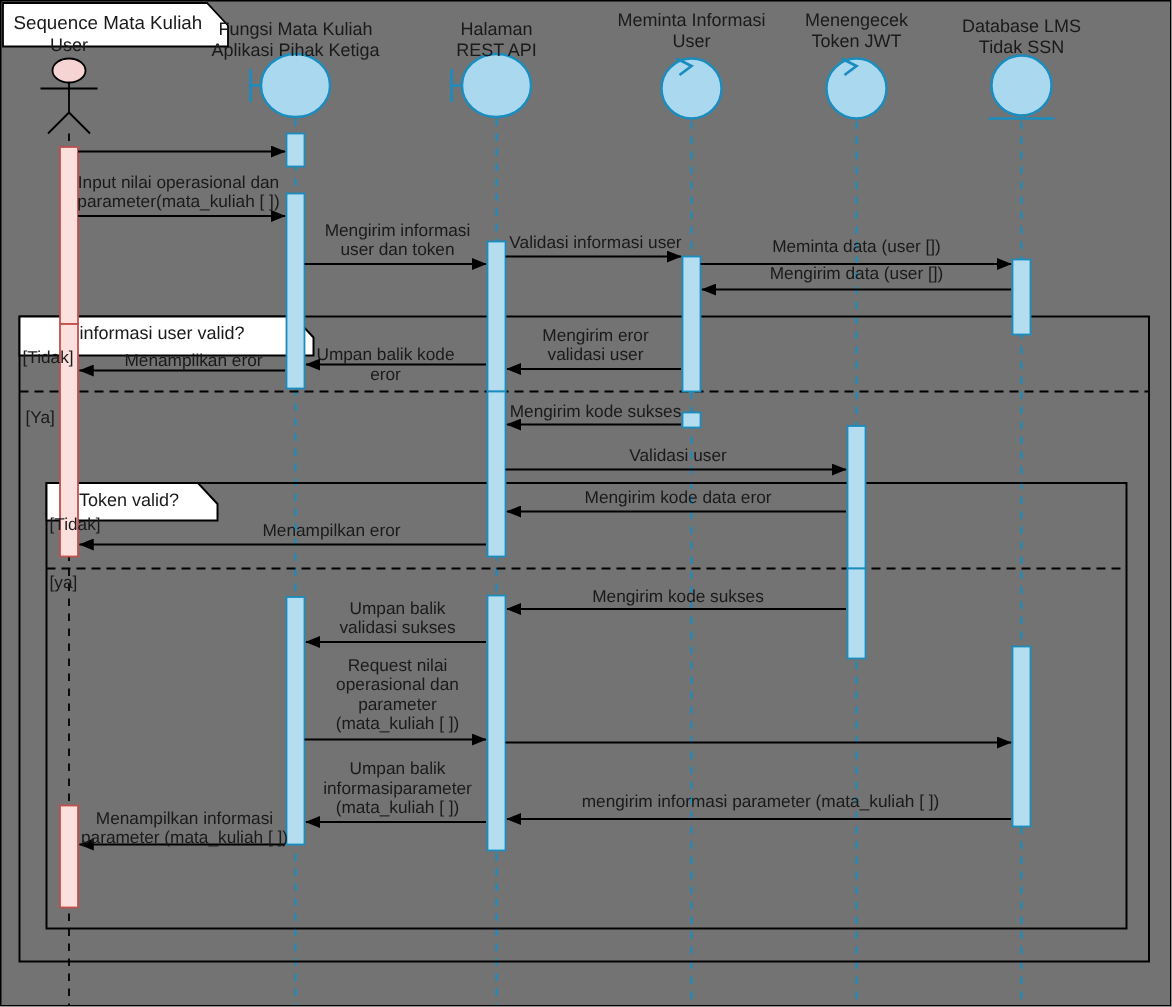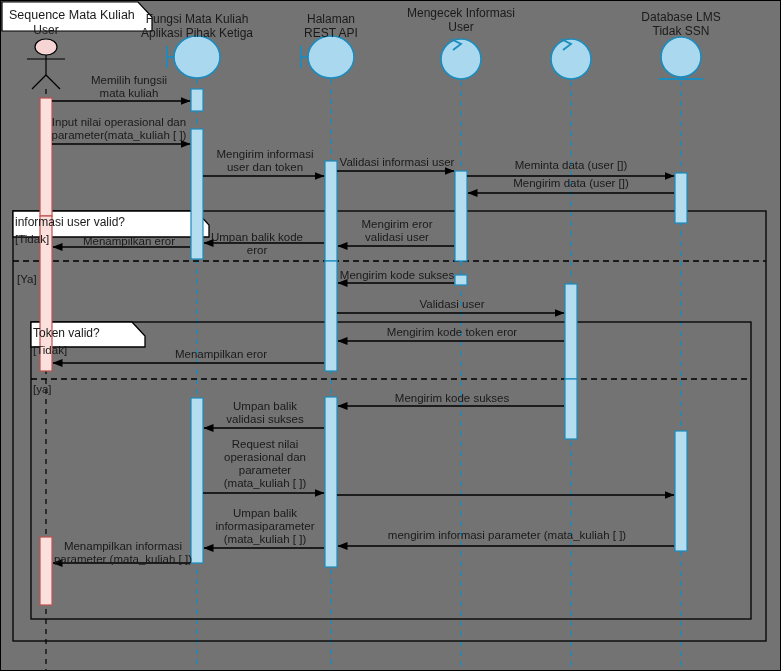--- a/index.html
+++ b/index.html
@@ -5,21 +5,21 @@
   html,body{margin:0;padding:0;background:#ffffff;}
   body{font-family:"Liberation Sans", sans-serif;}
   #stage{position:relative;width:781px;height:671px;overflow:hidden;background:#737373;
          border:1px solid #000;box-sizing:border-box;}
   #svg-layer{position:absolute;left:0;top:0;width:781px;height:671px;}
   .lbl{position:absolute;font-size:11.5px;color:#1a1a1a;line-height:13px;text-align:center;
        white-space:pre-line;}
   .head-lbl{position:absolute;font-size:12px;color:#1a1a1a;line-height:14px;text-align:center;
             white-space:pre-line;}
   .guard{position:absolute;font-size:11.5px;color:#1a1a1a;line-height:13px;text-align:left;}
-  .frame-lbl{position:absolute;font-size:12px;color:#1a1a1a;line-height:14px;}
+  .frame-lbl{position:absolute;font-size:12px;color:#1a1a1a;line-height:14px;text-align:center;}
   .title-lbl{position:absolute;font-size:12.5px;color:#1a1a1a;line-height:14px;}
 </style>
 </head>
 <body>
 
 <div id="stage">
 
   <svg id="svg-layer" xmlns="http://www.w3.org/2000/svg" viewBox="0 0 781 671">
     <defs>
       <marker id="arrowfull" markerWidth="10" markerHeight="8" refX="9.5" refY="4" orient="auto" markerUnits="userSpaceOnUse">
@@ -134,49 +134,49 @@
     </g>
   </svg>
 
   <div class="title-lbl" style="left:8px;top:7px;">Sequence Mata Kuliah</div>
 
   <div class="head-lbl" style="left:5px;top:22px;width:80px;">User</div>
   <div class="head-lbl" style="left:131px;top:11px;width:130px;">Fungsi Mata Kuliah
 Aplikasi Pihak Ketiga</div>
   <div class="head-lbl" style="left:280px;top:11px;width:100px;">Halaman
 REST API</div>
-  <div class="head-lbl" style="left:395px;top:5px;width:130px;">Mengecek Informasi
+  <div class="head-lbl" style="left:395px;top:5px;width:130px;">Meminta Informasi
 User</div>
+  <div class="head-lbl" style="left:517px;top:5px;width:106px;">Menengecek
+Token JWT</div>
   <div class="head-lbl" style="left:625px;top:9px;width:110px;">Database LMS
 Tidak SSN</div>
 
   <div class="frame-lbl" style="left:14px;top:214px;width:186px;">informasi user valid?</div>
   <div class="guard" style="left:14px;top:232px;">[Tidak]</div>
   <div class="guard" style="left:16px;top:272px;">[Ya]</div>
 
   <div class="frame-lbl" style="left:32px;top:325px;width:106px;">Token valid?</div>
   <div class="guard" style="left:32px;top:343px;">[Tidak]</div>
   <div class="guard" style="left:32px;top:382px;">[ya]</div>
 
-  <div class="lbl" style="left:73px;top:73px;width:110px;">Memilih fungsii
-mata kuliah</div>
   <div class="lbl" style="left:44px;top:115px;width:148px;">Input nilai operasional dan
 parameter(mata_kuliah [ ])</div>
   <div class="lbl" style="left:203px;top:147px;width:122px;">Mengirim informasi
 user dan token</div>
   <div class="lbl" style="left:337px;top:155px;width:118px;">Validasi informasi user</div>
   <div class="lbl" style="left:466px;top:158px;width:208px;">Meminta data (user [])</div>
   <div class="lbl" style="left:466px;top:176px;width:208px;">Mengirim data (user [])</div>
   <div class="lbl" style="left:338px;top:217px;width:116px;">Mengirim eror
 validasi user</div>
   <div class="lbl" style="left:203px;top:230px;width:106px;">Umpan balik kode eror</div>
   <div class="lbl" style="left:66px;top:234px;width:124px;">Menampilkan eror</div>
   <div class="lbl" style="left:337px;top:268px;width:118px;">Mengirim kode sukses</div>
   <div class="lbl" style="left:338px;top:297px;width:226px;">Validasi user</div>
-  <div class="lbl" style="left:338px;top:325px;width:226px;">Mengirim kode token eror</div>
+  <div class="lbl" style="left:338px;top:325px;width:226px;">Mengirim kode data eror</div>
   <div class="lbl" style="left:116px;top:347px;width:208px;">Menampilkan eror</div>
   <div class="lbl" style="left:338px;top:391px;width:226px;">Mengirim kode sukses</div>
   <div class="lbl" style="left:203px;top:399px;width:122px;">Umpan balik
 validasi sukses</div>
   <div class="lbl" style="left:203px;top:437px;width:122px;">Request nilai
 operasional dan
 parameter
 (mata_kuliah [ ])</div>
   <div class="lbl" style="left:338px;top:528px;width:336px;">mengirim informasi parameter (mata_kuliah [ ])</div>
   <div class="lbl" style="left:203px;top:506px;width:122px;">Umpan balik

